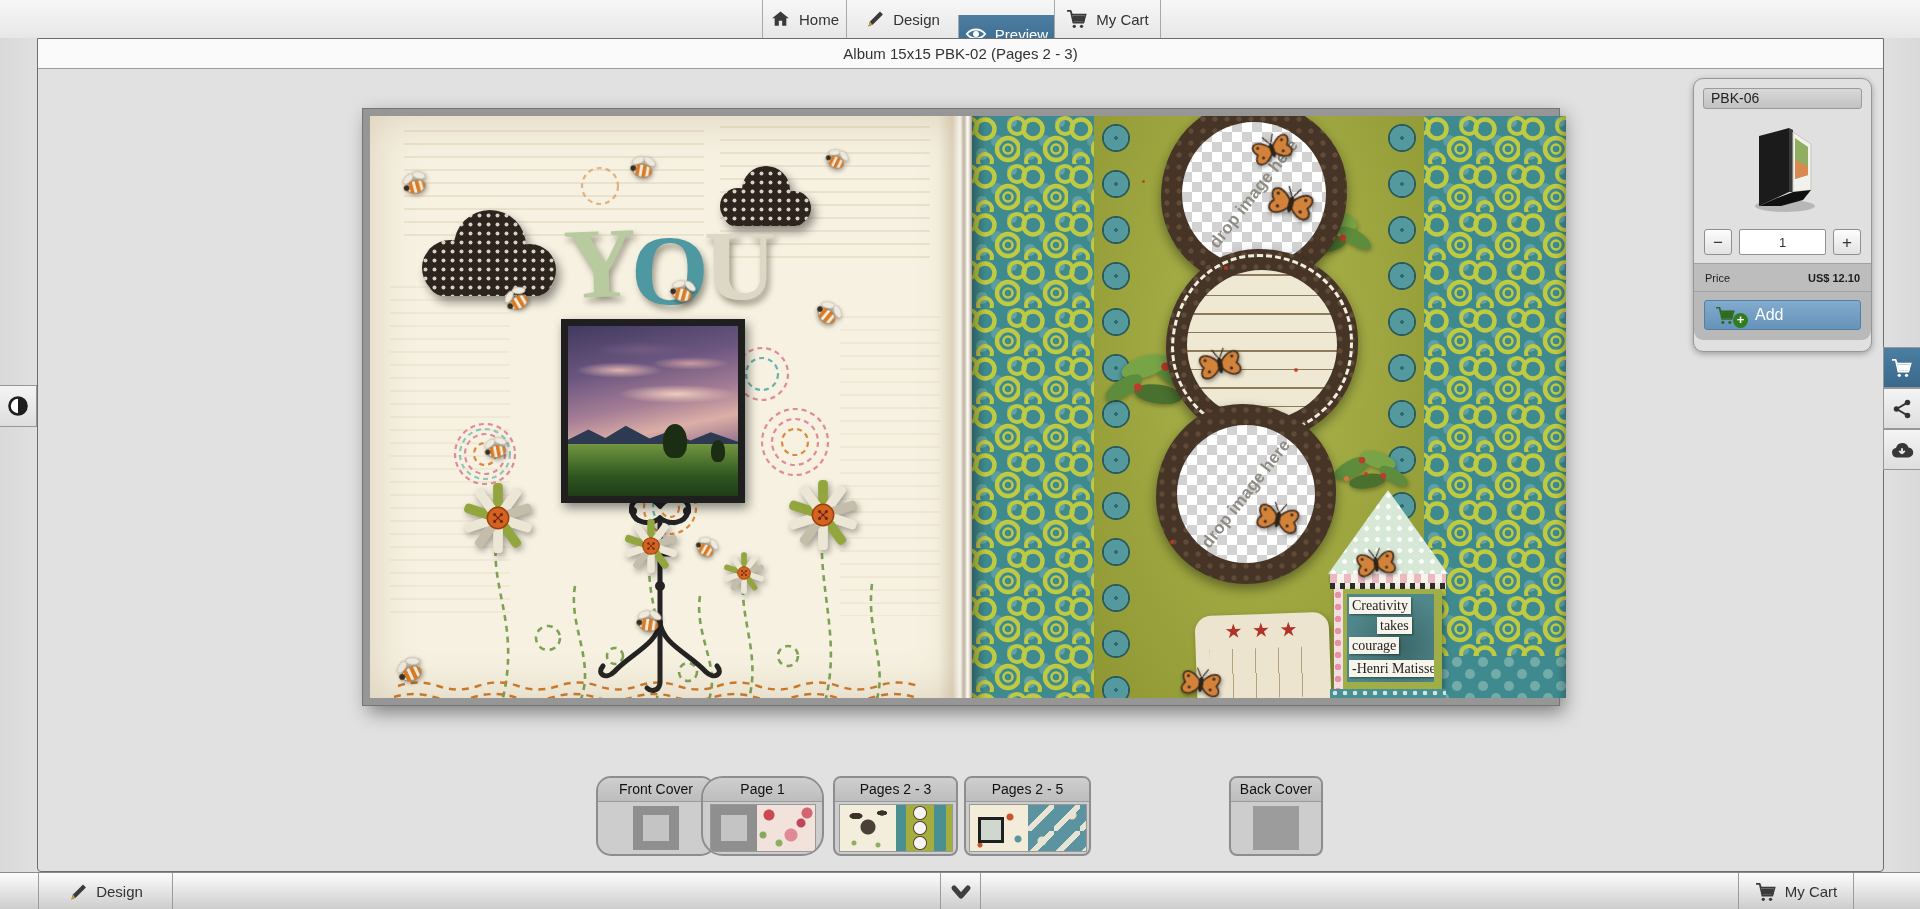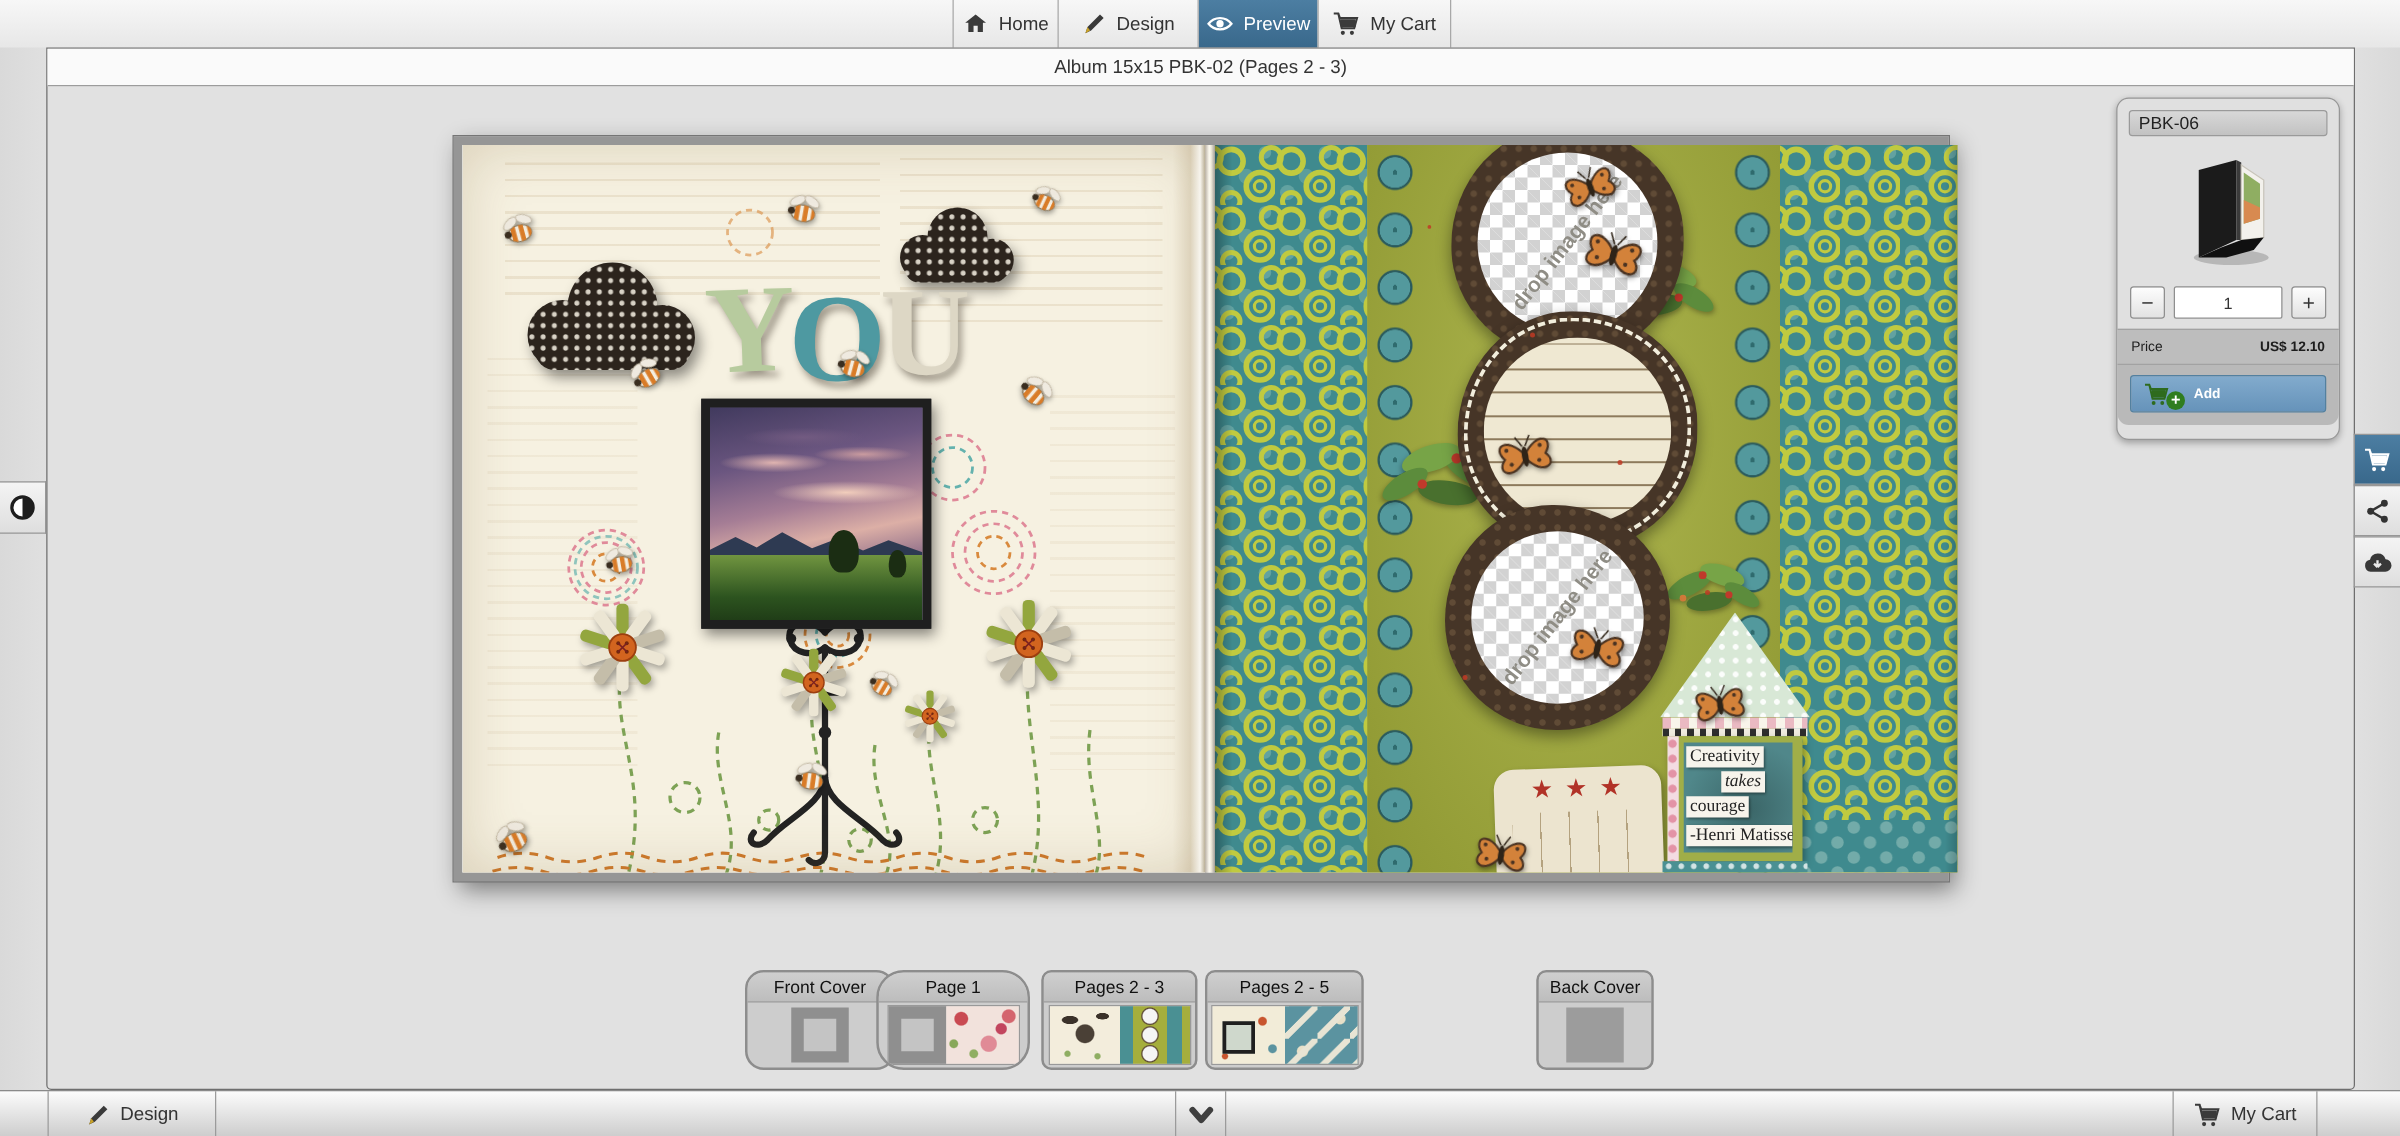--- a/index.html
+++ b/index.html
@@ -7,21 +7,21 @@
   body{font-family:"Liberation Sans",sans-serif;background:#ededed;}
   #stage{position:relative;width:1920px;height:909px;overflow:hidden;
     background:linear-gradient(90deg,#d9d9d9,#f2f2f2 7%,#f2f2f2 93%,#d9d9d9);}
 
   
   #tabbar{position:absolute;left:0;top:0;width:1920px;height:38px;
     background:linear-gradient(#f7f7f7,#e7e7e7);}
   .tab{position:absolute;top:0;height:38px;display:flex;align-items:center;justify-content:center;
     gap:8px;border-left:1px solid #a8a8a8;color:#333;font-size:15px;cursor:pointer;}
   .tab svg{flex:0 0 auto;}
-  .tab.active{background:linear-gradient(#4c7ea2,#39688b);color:#fff;}
+  .tab.active{background:linear-gradient(#4c7ea2,#39688b);color:#fff;margin-top:15px;}
   #tab-home{left:762px;width:84px;}
   #tab-design{left:846px;width:112px;}
   #tab-preview{left:958px;width:96px;}
   #tab-mycart{left:1054px;width:107px;border-right:1px solid #a8a8a8;}
 
   
   #main{position:absolute;left:37px;top:38px;width:1847px;height:834px;
     border:1px solid #6e6e6e;background:#e1e1e1;border-radius:0 0 4px 4px;}
   #titlebar{position:absolute;left:0;top:0;width:100%;height:30px;background:#fafafa;
     border-bottom:1px solid #9c9c9c;text-align:center;line-height:30px;font-size:15px;color:#333;}
@@ -117,21 +117,21 @@
     background:repeating-linear-gradient(90deg,#2e2e2e 0 5px,#f0ece0 5px 10px);}
   .hbody{position:absolute;left:6px;top:99px;width:108px;height:100px;background:#a0ae48;
     box-shadow:2px 3px 6px rgba(0,0,0,.35);}
   .hbody .scallop{position:absolute;left:0;top:0;width:9px;height:100%;background:#f3dce2;
     background-image:radial-gradient(circle at 4px 6px,#e393a6 3px,transparent 3.6px);background-size:9px 12px;}
   .hpanel{position:absolute;left:13px;top:5px;right:8px;bottom:7px;background:#50878a;overflow:hidden;
     background-image:radial-gradient(ellipse at 60% 60%,rgba(20,40,40,.35),transparent 70%);padding:3px 0 0 2px;}
   .hpanel .strip{display:block;width:max-content;max-width:100%;background:#f7f4ec;color:#222;
     font-family:"Liberation Serif",serif;font-size:14px;line-height:17px;padding:0 3px;margin-bottom:3px;
     box-shadow:1px 1px 2px rgba(0,0,0,.4);white-space:nowrap;}
-  .hpanel .s2{margin-left:28px;font-style:italic;}
+  .hpanel .s2{margin-left:28px;}
   .hpanel .s4{margin-top:6px;}
   .hbase{position:absolute;left:2px;top:199px;width:116px;height:9px;background:#4a9093;
     background-image:radial-gradient(circle at 5px 4px,rgba(255,255,255,.75) 2px,transparent 2.6px);background-size:10px 9px;}
 
   
   .tag{position:absolute;left:224px;top:498px;width:134px;height:90px;background:#ece4cf;
     border-radius:16px 16px 4px 4px;transform:rotate(-2deg);z-index:4;
     box-shadow:2px 3px 6px rgba(0,0,0,.32);}
   .tag .stars{display:flex;justify-content:space-around;padding:4px 16px 0;color:#b13227;
     font-size:20px;letter-spacing:2px;}
@@ -201,21 +201,21 @@
     text-align:center;font-size:13px;color:#333;min-width:0;}
   .pp-price{margin-top:6px;height:29px;background:#bdbdbd;border-top:1px solid #a2a2a2;
     border-bottom:1px solid #a2a2a2;display:flex;align-items:center;justify-content:space-between;
     padding:0 11px;font-size:11px;color:#1d1d1d;}
   .pp-price .val{font-weight:bold;}
   .pp-addrow{height:48px;background:#b9b9b9;border-radius:0 0 9px 9px;padding:8px 10px;}
   .add-btn{width:100%;height:30px;display:flex;align-items:center;gap:7px;padding-left:10px;
     background:linear-gradient(#82abcd,#6693ba);border:1px solid #53809f;border-radius:3px;cursor:pointer;}
   .add-btn .plus-badge{width:15px;height:15px;border-radius:50%;background:#2f7d1f;color:#fff;
     font-size:13px;line-height:14px;text-align:center;font-weight:bold;margin-left:-10px;margin-top:10px;}
-  .add-btn .add-label{color:#fff;font-weight:bold;font-size:11px;}
+  .add-btn .add-label{color:#fff;font-weight:normal;font-size:16px;}
 
   
   .side-tab{position:absolute;width:37px;height:41px;background:linear-gradient(#f4f4f4,#dedede);
     border:1px solid #979797;display:flex;align-items:center;justify-content:center;cursor:pointer;}
   .side-tab.right{left:1883px;border-right:none;}
   .side-tab.active{background:linear-gradient(#4c7ea2,#39688b);}
   #tool-cart{top:347px;}#tool-share{top:388px;}#tool-cloud{top:429px;}
   #tool-contrast{left:0;top:385px;width:37px;height:42px;border-left:none;border-right:1px solid #979797;}
 
   

